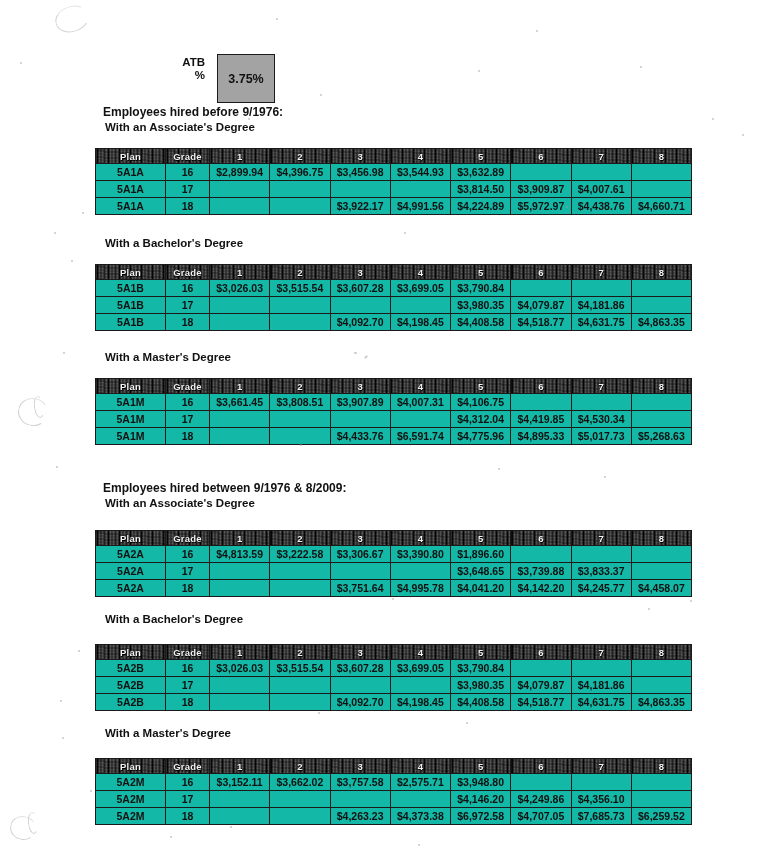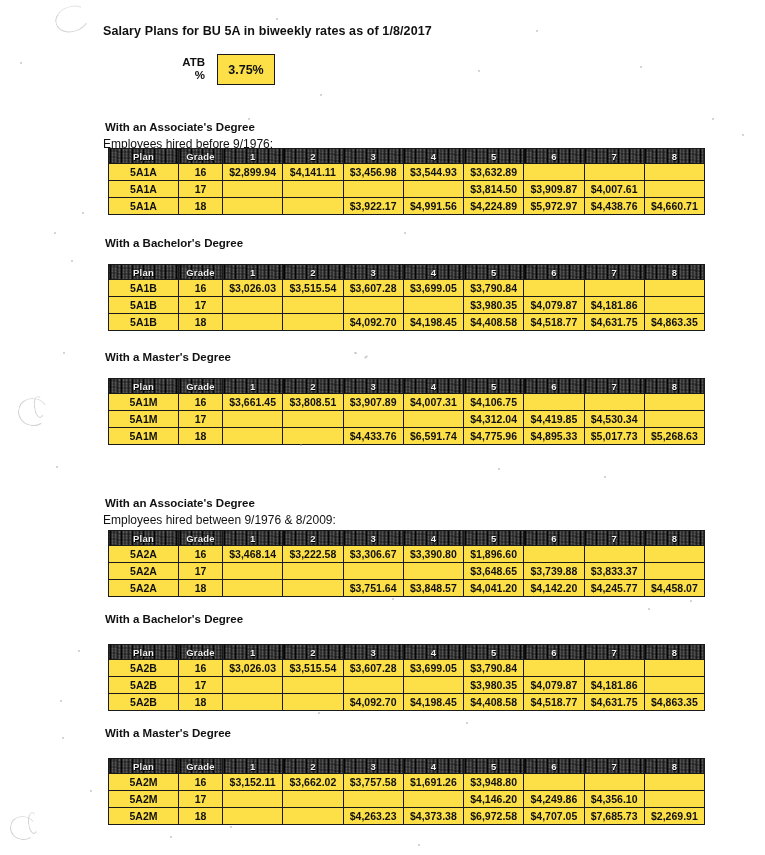--- a/index.html
+++ b/index.html
@@ -63,55 +63,54 @@
     width: 40px;
     font-size: 11.5px;
     font-weight: bold;
     text-align: right;
     line-height: 13px;
     padding-top: 2px;
     padding-right: 3px;
   }
   .atb-label span { display: block; }
   .atb-box {
-    width: 58px; height: 31px;
+    width: 58px; height: 49px;
     border: 1.6px solid #1a1a1a;
     display: flex;
     align-items: center;
     justify-content: center;
     font-size: 12.5px;
     font-weight: bold;
-    background: #fde047;
+    background: #a3a3a3;
   }
 
   
   .section-heading {
     position: absolute;
     left: 103px;
     font-size: 12px;
-    font-weight: normal;
+    font-weight: bold;
     white-space: nowrap;
-    margin-top: 32px;
   }
   .sub-heading {
     position: absolute;
     left: 105px;
     font-size: 11.5px;
     font-weight: bold;
     white-space: nowrap;
   }
 
   
   .rate-table {
     position: absolute;
-    left: 108px;
+    left: 95px;
     width: 596px;
     border-collapse: collapse;
     table-layout: fixed;
-    background: #fde047;
+    background: #14b8a6;
   }
   .rate-table td, .rate-table th {
     border: 1px solid #1a1a1a;
     height: 17px;
     font-size: 10.5px;
     font-weight: bold;
     text-align: center;
     padding: 0 3px;
     font-family: "Liberation Sans", sans-serif;
     white-space: nowrap;
@@ -200,21 +199,20 @@
   <div class="speck" style="left:466px; top:722px; width:2px; height:2px;"></div>
   <div class="speck" style="left:230px; top:826px; width:2px; height:2px;"></div>
   <div class="speck" style="left:418px; top:844px; width:2px; height:2px;"></div>
   <div class="speck" style="left:170px; top:836px; width:2px; height:2px;"></div>
   <div class="speck" style="left:566px; top:206px; width:2px; height:2px;"></div>
   <div class="speck" style="left:300px; top:444px; width:2px; height:2px;"></div>
 </div>
 
 <div class="page">
 
-  <div class="doc-title">Salary Plans for BU 5A in biweekly rates as of 1/8/2017</div>
 
   <div class="atb-wrap">
     <div class="atb-label">
       <span>ATB</span>
       <span>%</span>
     </div>
     <div class="atb-box">3.75%</div>
   </div>
 
   <div id="dynamic-content">
@@ -245,21 +243,21 @@
             <th><span class="hdr-text">6</span></th>
             <th><span class="hdr-text">7</span></th>
             <th><span class="hdr-text">8</span></th>
           </tr>
         </thead>
         <tbody>
           <tr>
             <td>5A1A</td>
             <td>16</td>
             <td class="num">$2,899.94</td>
-            <td class="num">$4,141.11</td>
+            <td class="num">$4,396.75</td>
             <td class="num">$3,456.98</td>
             <td class="num">$3,544.93</td>
             <td class="num">$3,632.89</td>
             <td class="num"></td>
             <td class="num"></td>
             <td class="num"></td>
           </tr>
           <tr>
             <td>5A1A</td>
             <td>17</td>
@@ -446,21 +444,21 @@
             <th><span class="hdr-text">5</span></th>
             <th><span class="hdr-text">6</span></th>
             <th><span class="hdr-text">7</span></th>
             <th><span class="hdr-text">8</span></th>
           </tr>
         </thead>
         <tbody>
           <tr>
             <td>5A2A</td>
             <td>16</td>
-            <td class="num">$3,468.14</td>
+            <td class="num">$4,813.59</td>
             <td class="num">$3,222.58</td>
             <td class="num">$3,306.67</td>
             <td class="num">$3,390.80</td>
             <td class="num">$1,896.60</td>
             <td class="num"></td>
             <td class="num"></td>
             <td class="num"></td>
           </tr>
           <tr>
             <td>5A2A</td>
@@ -473,21 +471,21 @@
             <td class="num">$3,739.88</td>
             <td class="num">$3,833.37</td>
             <td class="num"></td>
           </tr>
           <tr>
             <td>5A2A</td>
             <td>18</td>
             <td class="num"></td>
             <td class="num"></td>
             <td class="num">$3,751.64</td>
-            <td class="num">$3,848.57</td>
+            <td class="num">$4,995.78</td>
             <td class="num">$4,041.20</td>
             <td class="num">$4,142.20</td>
             <td class="num">$4,245.77</td>
             <td class="num">$4,458.07</td>
           </tr>
         </tbody>
       </table>
       <div class="sub-heading" style="top: 613px;">With a Bachelor's Degree</div>
       <table class="rate-table" style="top: 644px;">
         <colgroup>
@@ -583,21 +581,21 @@
             <th><span class="hdr-text">8</span></th>
           </tr>
         </thead>
         <tbody>
           <tr>
             <td>5A2M</td>
             <td>16</td>
             <td class="num">$3,152.11</td>
             <td class="num">$3,662.02</td>
             <td class="num">$3,757.58</td>
-            <td class="num">$1,691.26</td>
+            <td class="num">$2,575.71</td>
             <td class="num">$3,948.80</td>
             <td class="num"></td>
             <td class="num"></td>
             <td class="num"></td>
           </tr>
           <tr>
             <td>5A2M</td>
             <td>17</td>
             <td class="num"></td>
             <td class="num"></td>
@@ -611,19 +609,19 @@
           <tr>
             <td>5A2M</td>
             <td>18</td>
             <td class="num"></td>
             <td class="num"></td>
             <td class="num">$4,263.23</td>
             <td class="num">$4,373.38</td>
             <td class="num">$6,972.58</td>
             <td class="num">$4,707.05</td>
             <td class="num">$7,685.73</td>
-            <td class="num">$2,269.91</td>
+            <td class="num">$6,259.52</td>
           </tr>
         </tbody>
       </table>
     </div>
 
 </div>
 
 </body></html>

